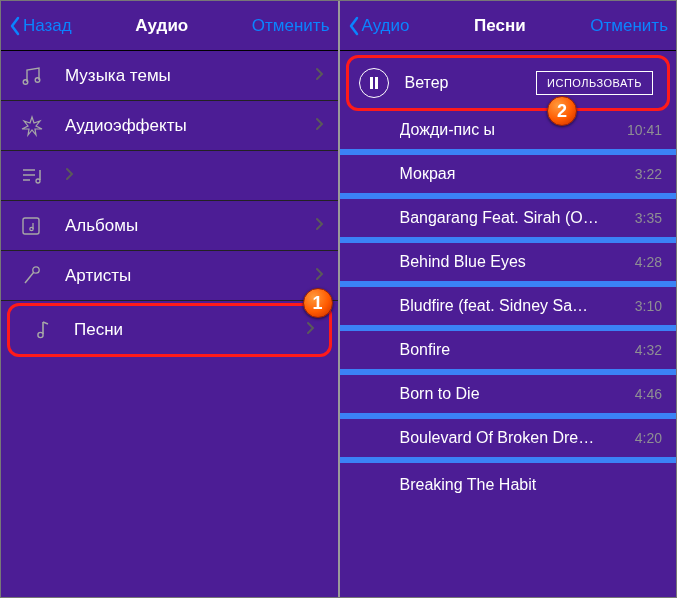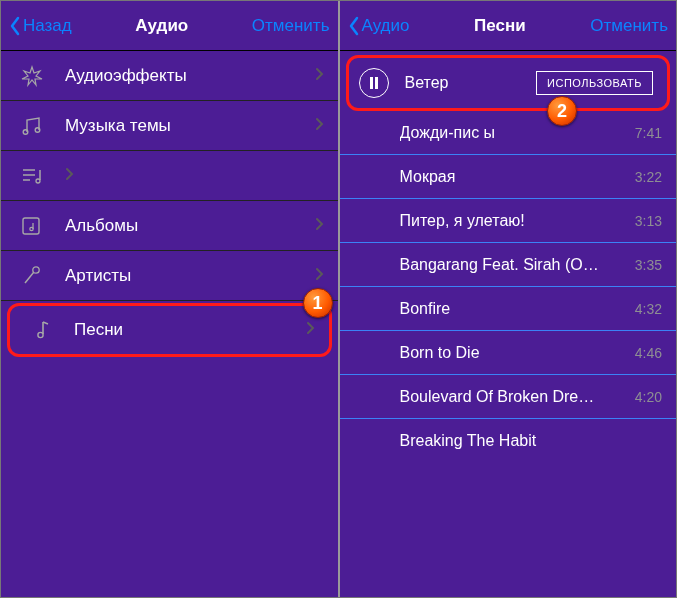--- a/index.html
+++ b/index.html
@@ -99,21 +99,21 @@
     justify-content:center;
     box-shadow:0 1px 3px rgba(0,0,0,.6);
     border:1px solid #9a2200;
   }
   
   .song-row {
     display:flex;
     align-items:center;
     height:44px;
     padding:0 14px 0 60px;
-    border-bottom:1px solid #3b82f6;
+    border-bottom:6px solid #3b82f6;
     cursor:pointer;
     position:relative;
     font-size:16px;
   }
   .song-row.first { padding-left:14px; height:56px; }
   .play-pause {
     width:30px; height:30px;
     border:1.5px solid #fff;
     border-radius:50%;
     display:flex;
@@ -166,38 +166,38 @@
       <span>Назад</span>
     </div>
     <div class="nav-title">Аудио</div>
     <div class="nav-cancel">Отменить</div>
   </div>
   <div class="list">
 
     <div class="row">
       <span class="row-icon">
         <svg width="24" height="22" viewBox="0 0 24 22">
-            <polygon points="12,2 14,8 20,6 16,11 22,14 15,14 16,20 12,15 8,20 9,14 2,14 8,11 4,6 10,8" stroke-width="1.2"></polygon>
-          </svg>
-      </span>
-      <span class="row-label">Аудиоэффекты</span>
-      <span class="row-disclosure"><svg width="9" height="14" viewBox="0 0 9 14">
-            <polyline points="2,2 7,7 2,12" stroke="#5a5a5a" fill="none" stroke-width="2" stroke-linecap="round"></polyline>
-          </svg></span>
-    </div>
-
-    <div class="row">
-      <span class="row-icon">
-        <svg width="24" height="22" viewBox="0 0 24 22">
             <path d="M7 17V5l12-2v12" stroke-width="1.4"></path>
             <circle cx="5.5" cy="17" r="2.3" stroke-width="1.4"></circle>
             <circle cx="17.5" cy="15" r="2.3" stroke-width="1.4"></circle>
           </svg>
       </span>
       <span class="row-label">Музыка темы</span>
+      <span class="row-disclosure"><svg width="9" height="14" viewBox="0 0 9 14">
+            <polyline points="2,2 7,7 2,12" stroke="#5a5a5a" fill="none" stroke-width="2" stroke-linecap="round"></polyline>
+          </svg></span>
+    </div>
+
+    <div class="row">
+      <span class="row-icon">
+        <svg width="24" height="22" viewBox="0 0 24 22">
+            <polygon points="12,2 14,8 20,6 16,11 22,14 15,14 16,20 12,15 8,20 9,14 2,14 8,11 4,6 10,8" stroke-width="1.2"></polygon>
+          </svg>
+      </span>
+      <span class="row-label">Аудиоэффекты</span>
       <span class="row-disclosure"><svg width="9" height="14" viewBox="0 0 9 14">
             <polyline points="2,2 7,7 2,12" stroke="#5a5a5a" fill="none" stroke-width="2" stroke-linecap="round"></polyline>
           </svg></span>
     </div>
 
     <div class="row">
       <span class="row-icon">
         <svg width="24" height="22" viewBox="0 0 24 22">
             <line x1="3" y1="5" x2="15" y2="5" stroke-width="1.5"></line>
             <line x1="3" y1="10" x2="15" y2="10" stroke-width="1.5"></line>
@@ -281,33 +281,37 @@
             </svg>
         </div>
         <span class="song-title">Ветер</span>
         <button class="use-btn">ИСПОЛЬЗОВАТЬ</button>
       </div>
       <div class="callout" style="bottom:-18px; right:90px;">2</div>
     </div>
 
     <div class="song-row">
       <span class="song-title">Дожди-пис            ы</span>
-      <span class="song-dur">7:41</span>
+      <span class="song-dur">10:41</span>
     </div>
     <div class="song-row">
       <span class="song-title">Мокрая</span>
       <span class="song-dur">3:22</span>
     </div>
     <div class="song-row">
-      <span class="song-title">Питер, я улетаю!</span>
-      <span class="song-dur">3:13</span>
-    </div>
-    <div class="song-row">
       <span class="song-title">Bangarang Feat. Sirah (O…</span>
       <span class="song-dur">3:35</span>
+    </div>
+    <div class="song-row">
+      <span class="song-title">Behind Blue Eyes</span>
+      <span class="song-dur">4:28</span>
+    </div>
+    <div class="song-row">
+      <span class="song-title">Bludfire (feat. Sidney Sa…</span>
+      <span class="song-dur">3:10</span>
     </div>
     <div class="song-row">
       <span class="song-title">Bonfire</span>
       <span class="song-dur">4:32</span>
     </div>
     <div class="song-row">
       <span class="song-title">Born to Die</span>
       <span class="song-dur">4:46</span>
     </div>
     <div class="song-row">

